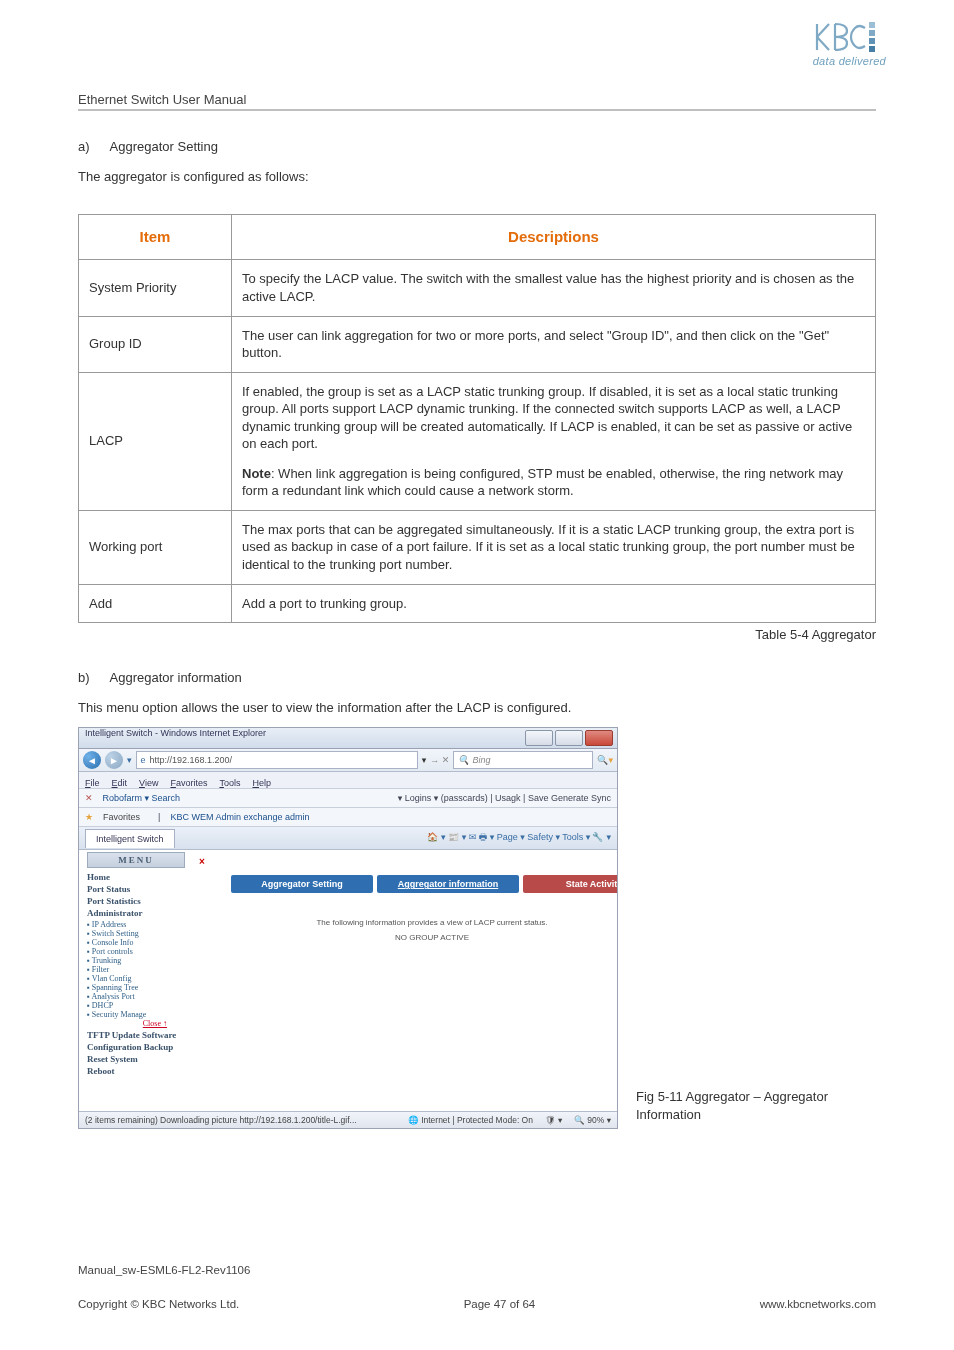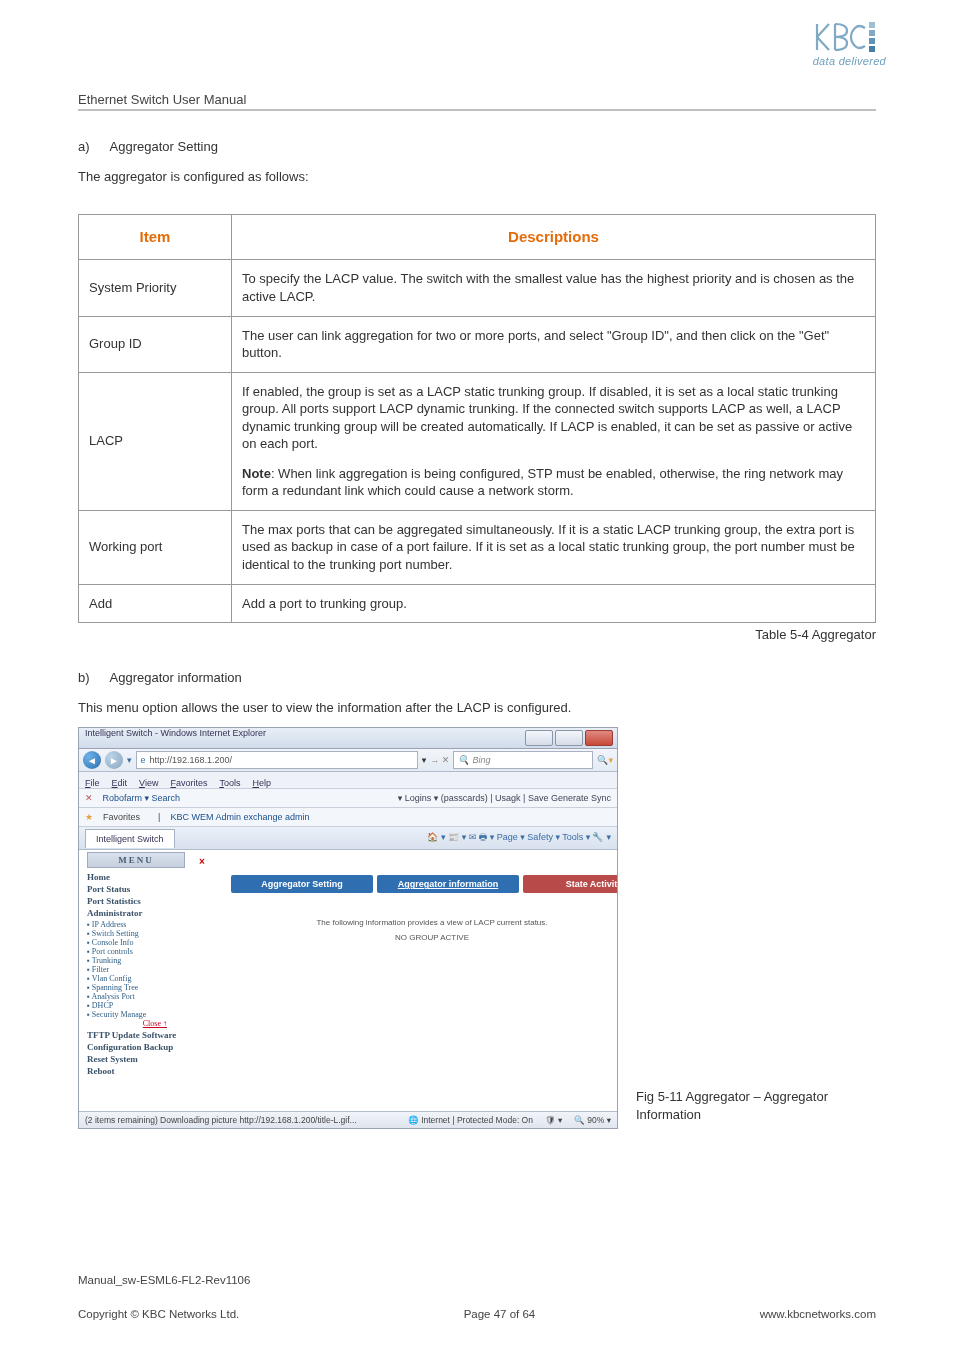--- a/index.html
+++ b/index.html
@@ -286,21 +286,21 @@
   }
   .shot .statusbar .right { display: flex; gap: 12px; align-items: center; }
   .fig-caption {
     font-size: 13px;
     line-height: 1.35;
     max-width: 240px;
     padding-bottom: 6px;
   }
   .footer {
     position: absolute;
-    bottom: 30px;
+    bottom: 40px;
     left: 78px;
     right: 78px;
     font-size: 11.5px;
     color: #444;
   }
   .footer .fmanual { margin-bottom: 22px; }
   .footer .frow { display: flex; justify-content: space-between; gap: 12px; }
 </style>
 </head>
 <body>

